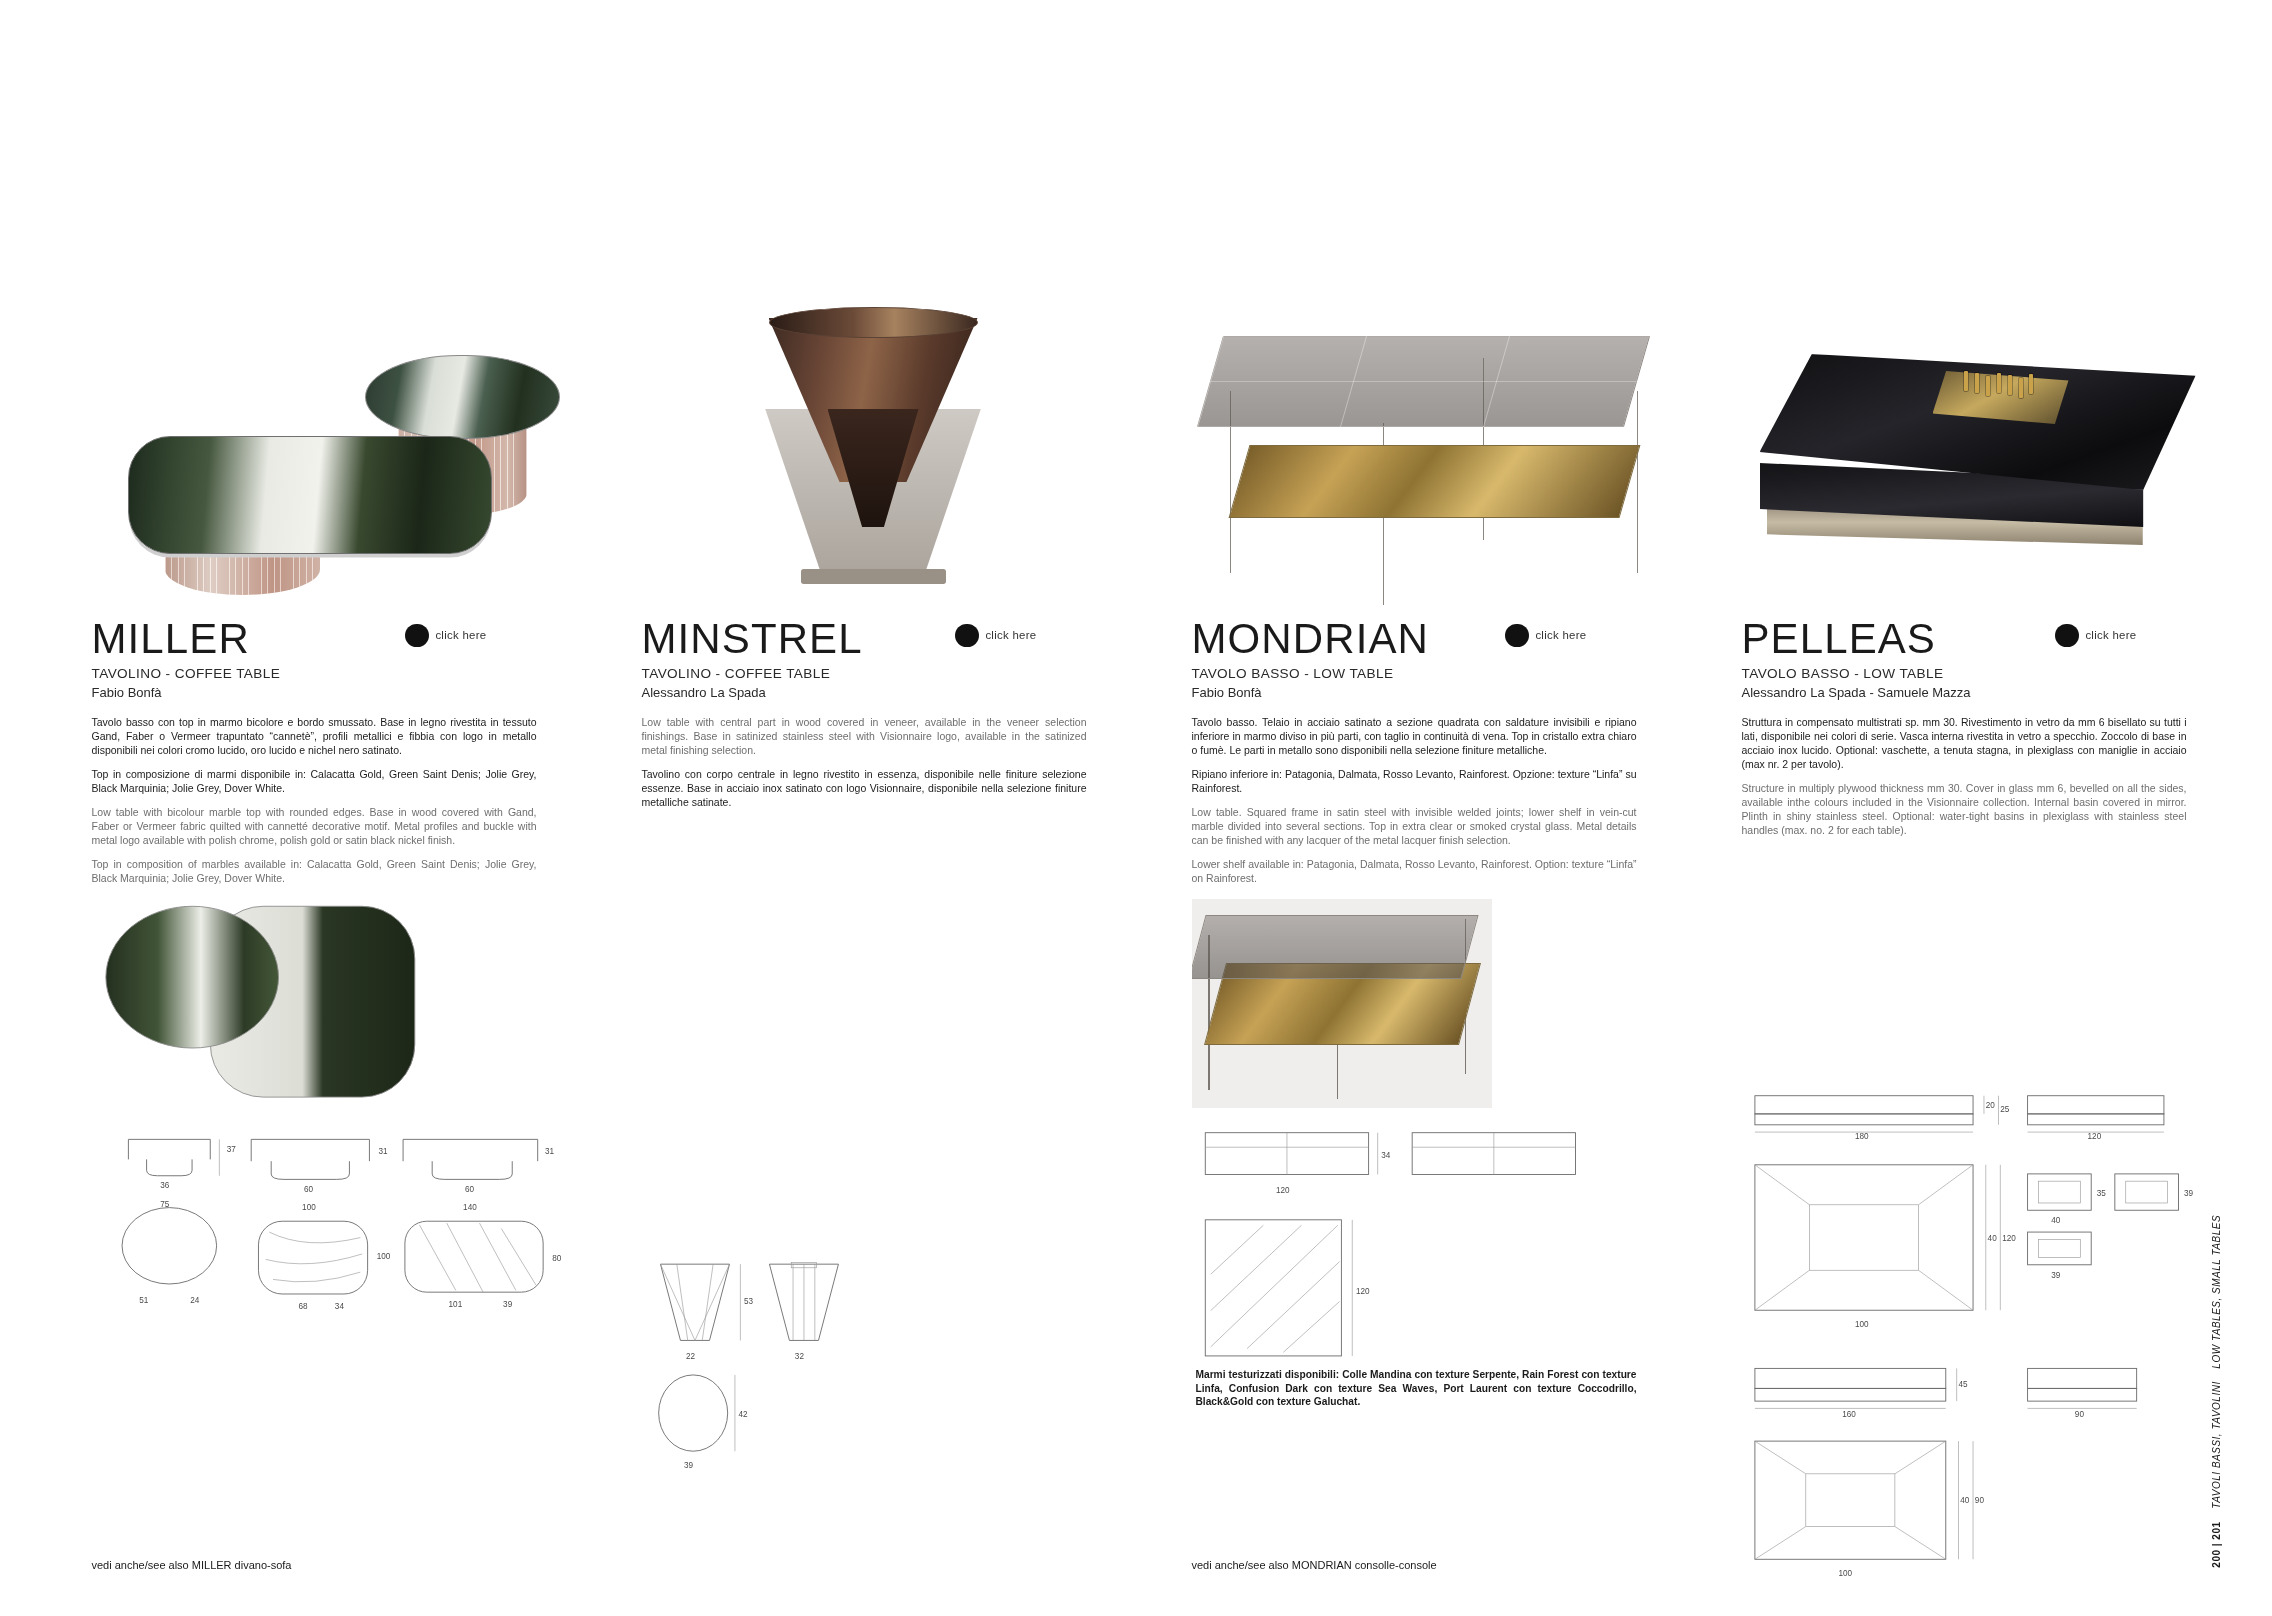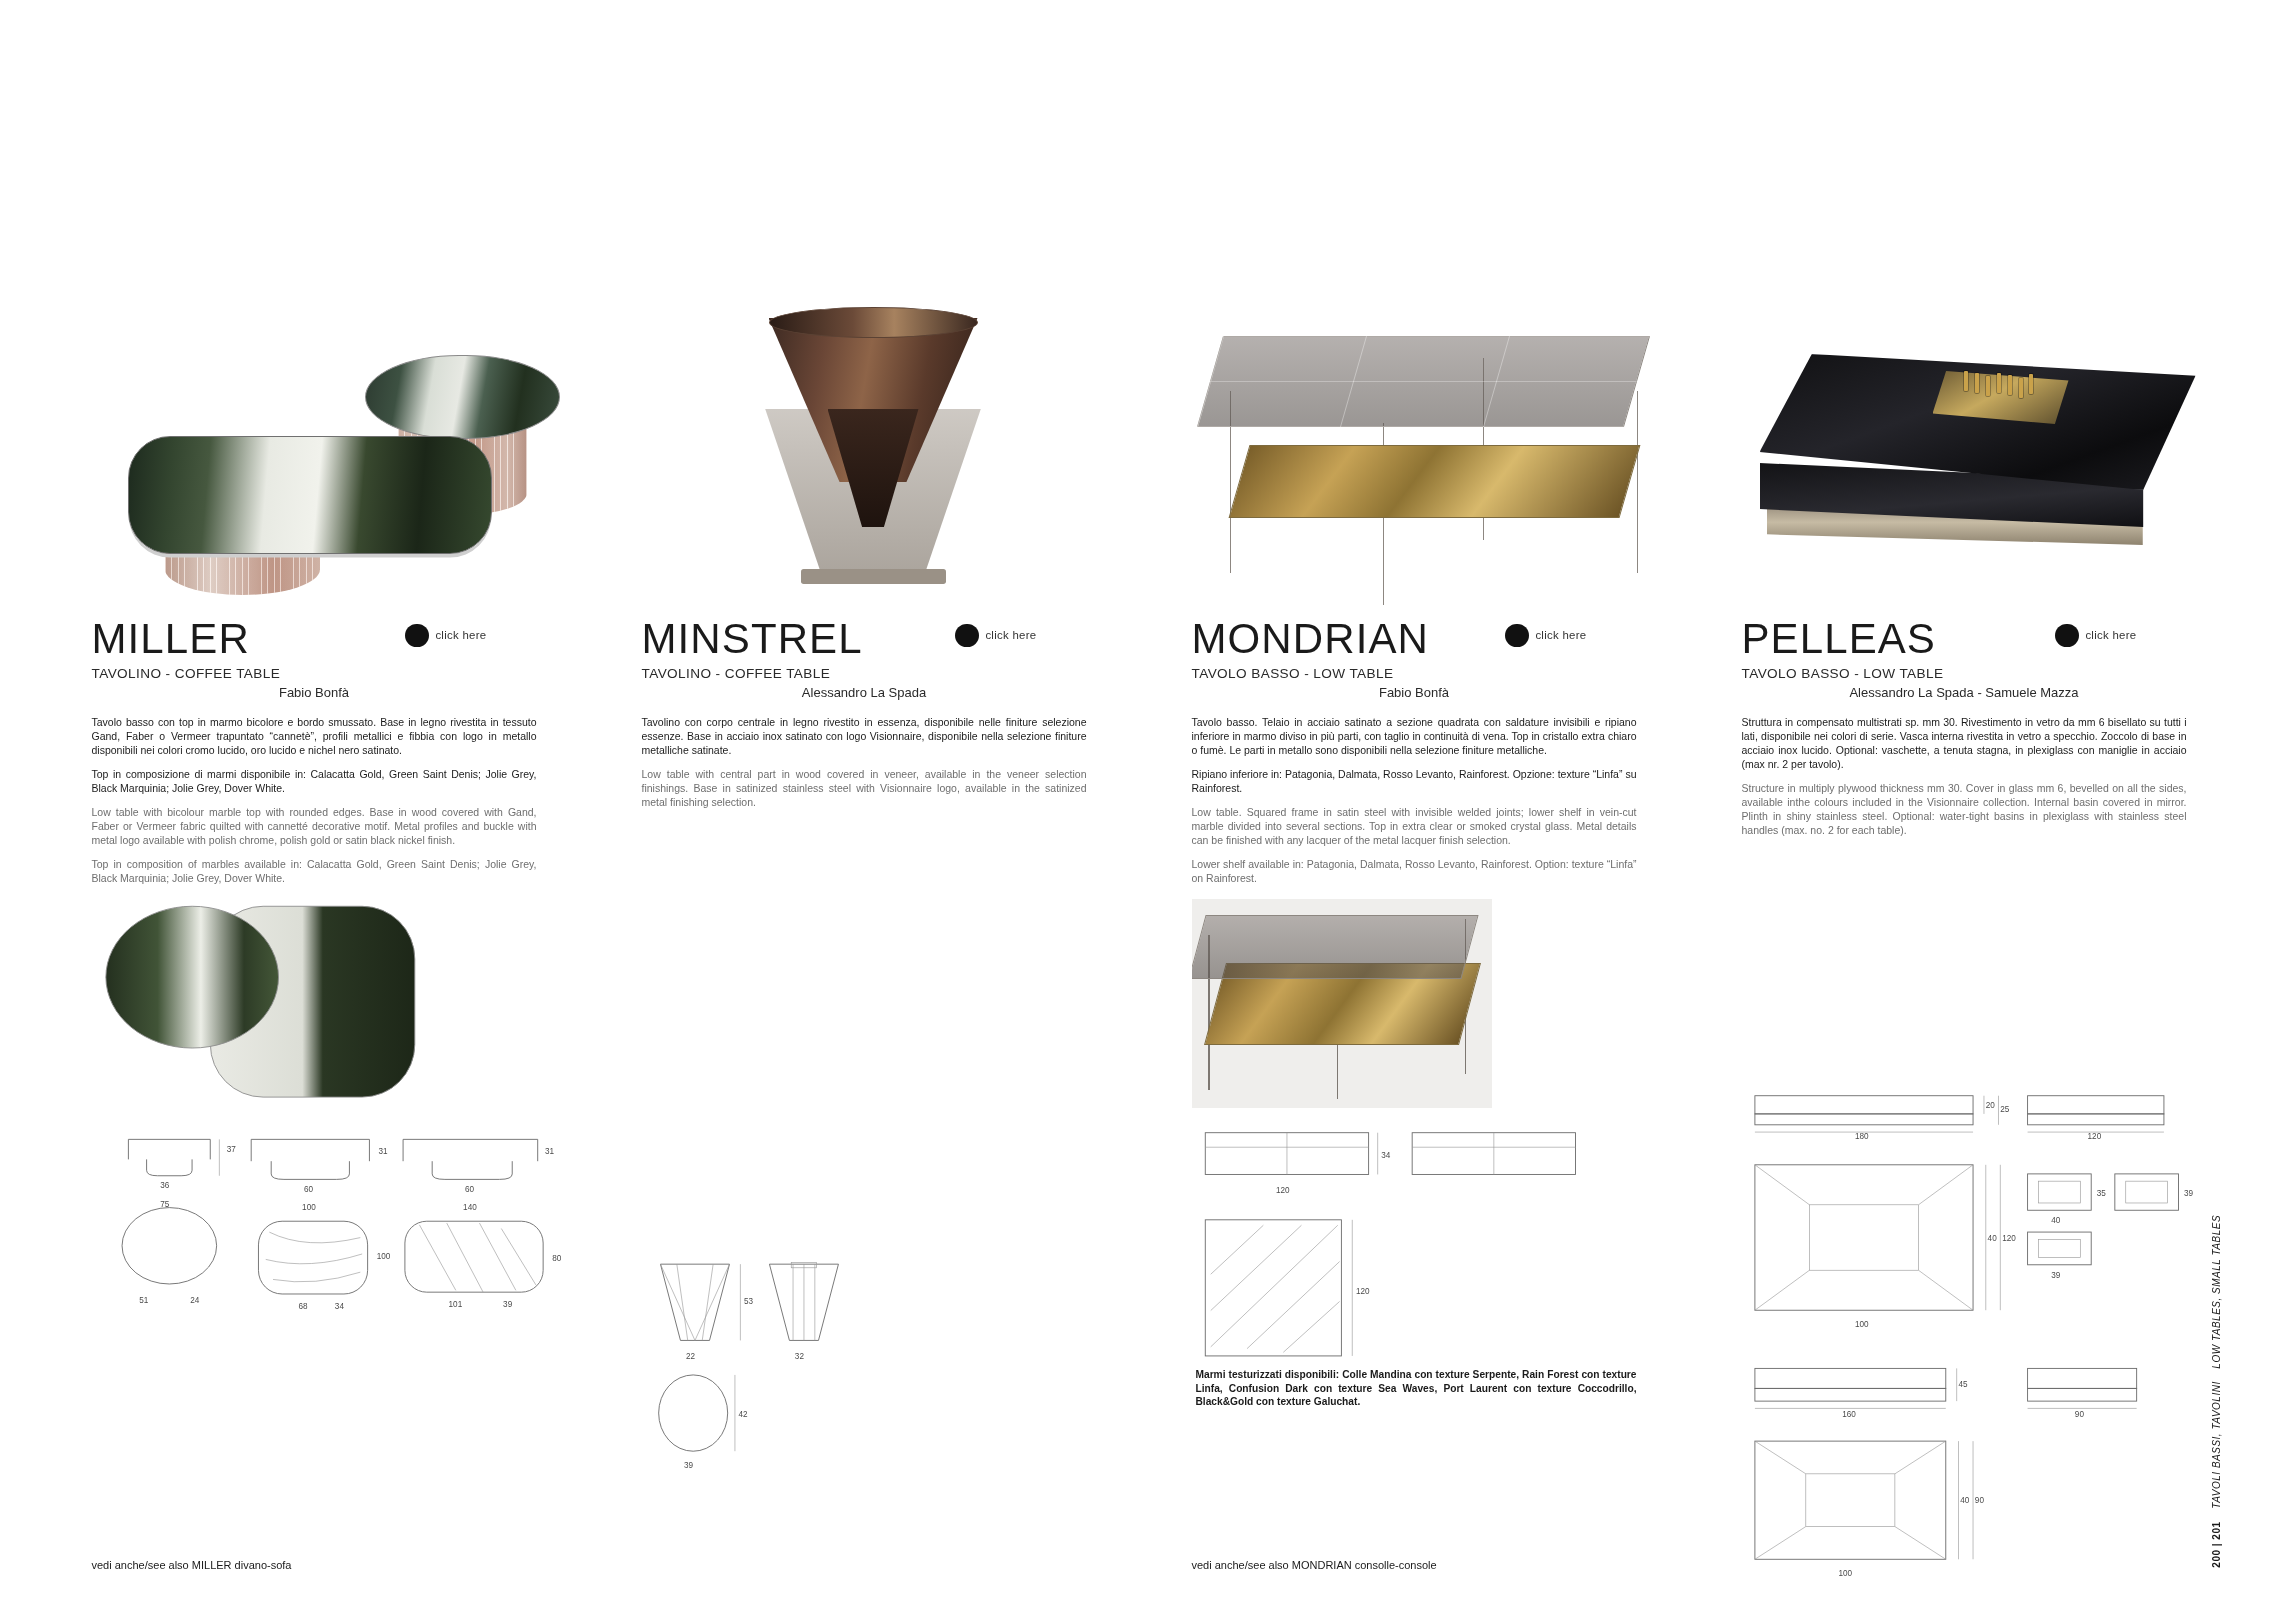--- a/index.html
+++ b/index.html
@@ -161,21 +161,21 @@
   }
 
   
   .title {
     font-size: 42px; letter-spacing: 1.1px; font-weight: 400;
     color:#1a1a1a; margin: 0 0 3.6px 0; line-height:1;
   }
   .subtitle {
     font-size: 13.6px; letter-spacing:0.4px; color:#2a2a2a; margin: 5.5px 0 4.5px 0;
   }
-  .designer { font-size: 13px; color:#2a2a2a; margin-bottom: 16.4px; text-align: center; }
+  .designer { font-size: 13px; color:#2a2a2a; margin-bottom: 16.4px; }
   .click-wrap{
     position:absolute; right:50px; top:5.5px;
     display:flex; align-items:center; gap:6.4px;
   }
   .dot{ width:23.6px; height:23.6px; border-radius:50%; background:#111; display:inline-block; }
   .click-label{ font-size:11.4px; color:#333; letter-spacing:0.3px;text-align:center; }
   .head { position:relative; }
 
   p.body {
     font-size: 10.5px; line-height: 1.33; text-align: justify;
@@ -348,22 +348,22 @@
       <div class="head">
         <h1 class="title">MINSTREL</h1>
         <div class="click-wrap">
           <span class="dot"></span>
           <span class="click-label">click here</span>
         </div>
         <div class="subtitle">TAVOLINO - COFFEE TABLE</div>
         <div class="designer">Alessandro La Spada</div>
       </div>
 
+      <p class="body grey">Low table with central part in wood covered in veneer, available in the veneer selection finishings. Base in satinized stainless steel with Visionnaire logo, available in the satinized metal finishing selection.</p>
       <p class="body">Tavolino con corpo centrale in legno rivestito in essenza, disponibile nelle finiture selezione essenze. Base in acciaio inox satinato con logo Visionnaire, disponibile nella selezione finiture metalliche satinate.</p>
-      <p class="body grey">Low table with central part in wood covered in veneer, available in the veneer selection finishings. Base in satinized stainless steel with Visionnaire logo, available in the satinized metal finishing selection.</p>
 
       <div class="tech" style="margin-top:436px">
         <svg width="382" height="227" viewBox="0 0 420 250">
           <g>
             <path class="tech-line" d="M20 20 L96 20 L74 104 L42 104 Z"></path>
             <path class="tech-thin" d="M20 20 L58 104 M96 20 L58 104 M38 20 L50 104 M78 20 L66 104"></path>
             <line class="tech-thin" x1="108" y1="20" x2="108" y2="104"></line>
             <text class="dim" x="112" y="64">53</text>
             <text class="dim" x="48" y="124">22</text>
           </g>

